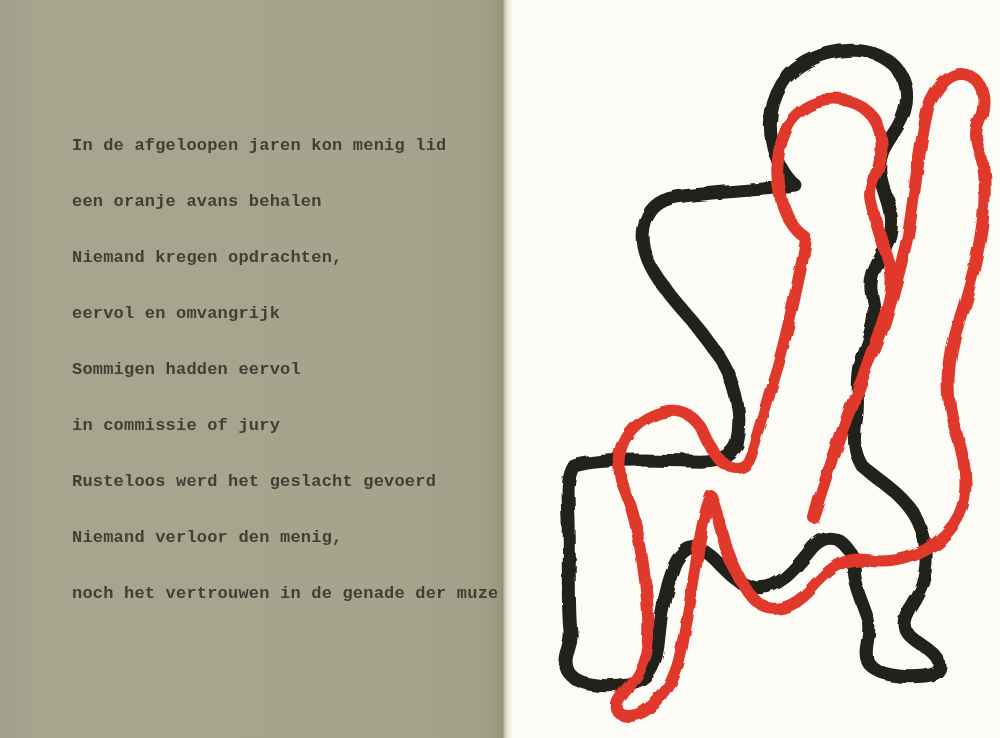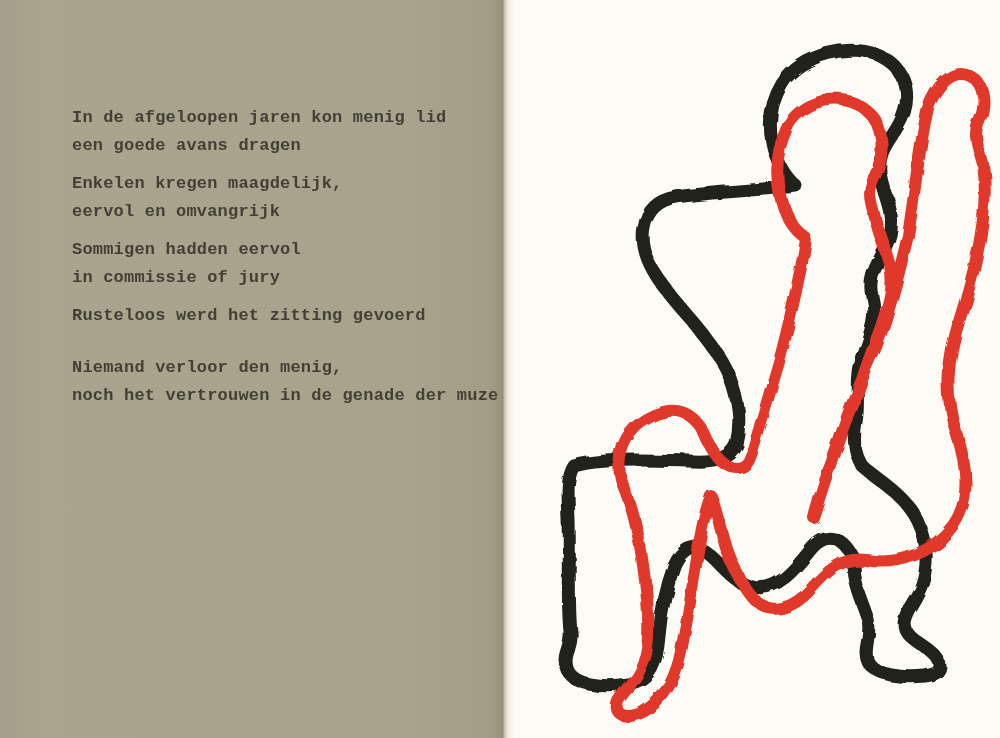--- a/index.html
+++ b/index.html
@@ -35,54 +35,54 @@
 
   .poem {
     position: absolute; left: 72px; top: 104px;
     width: 420px;
     color: #423f34;
     font: 700 17px/28px "Liberation Mono", monospace;
     letter-spacing: 0.2px;
   }
   .stanza { margin: 0 0 10px 0; }
   .stanza.final-gap { margin-top: 24px; }
-  .poem-line { display: block; white-space: pre; }
+  .poem-line { display: block; white-space: pre; margin-top: 28px; }
 
   .figure-svg {
     position: absolute; left: 500px; top: 0;
     width: 500px; height: 738px;
     overflow: visible;
   }
 </style>
 </head>
 <body>
 
 <div class="spread">
 
   <div class="left-page">
     <div class="poem">
 
       <p class="stanza">
         <span class="poem-line">In de afgeloopen jaren kon menig lid</span>
-        <span class="poem-line">een goede avans dragen</span>
+        <span class="poem-line">een oranje avans behalen</span>
       </p>
 
       <p class="stanza">
-        <span class="poem-line">Enkelen kregen maagdelijk,</span>
+        <span class="poem-line">Niemand kregen opdrachten,</span>
         <span class="poem-line">eervol en omvangrijk</span>
       </p>
 
       <p class="stanza">
         <span class="poem-line">Sommigen hadden eervol</span>
         <span class="poem-line">in commissie of jury</span>
       </p>
 
 
       <p class="stanza">
-        <span class="poem-line">Rusteloos werd het zitting gevoerd</span>
+        <span class="poem-line">Rusteloos werd het geslacht gevoerd</span>
       </p>
 
 
       <p class="stanza final-gap">
         <span class="poem-line">Niemand verloor den menig,</span>
         <span class="poem-line">noch het vertrouwen in de genade der muze</span>
       </p>
 
     </div>
   </div>

